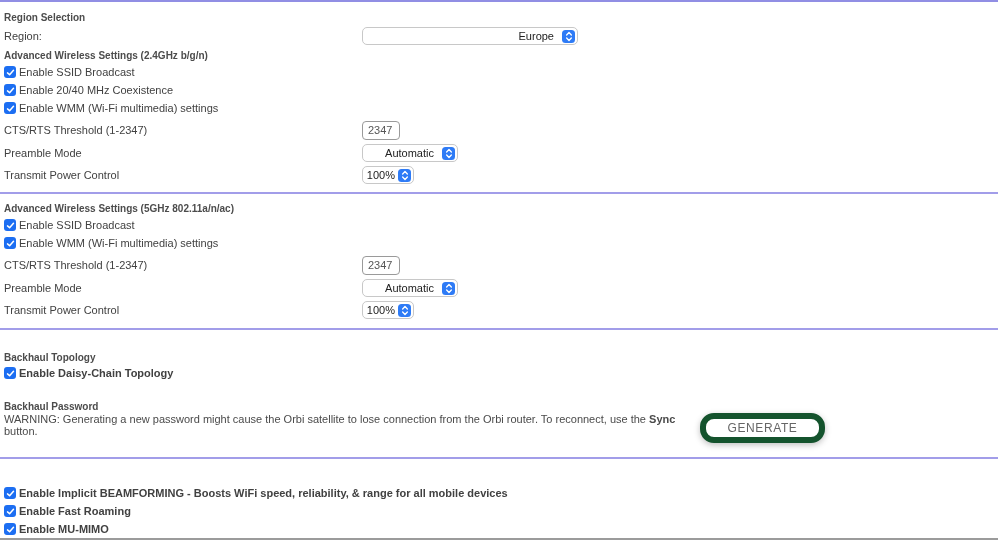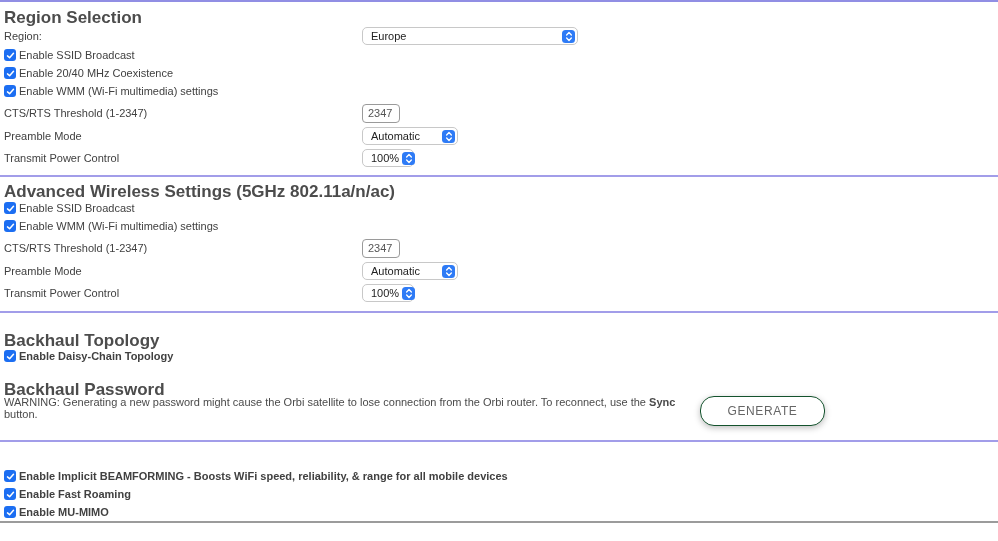--- a/index.html
+++ b/index.html
@@ -9,40 +9,40 @@
     background: #ffffff;
     font-family: "Liberation Sans", sans-serif;
     font-size: 11px; color: #414141;
   }
   .top-border { height: 2px; background: #918ee4; }
   .divider { height: 2px; background: #a29de9; }
   .bottom-border { height: 2px; background: #9b9b9b; }
   .content { padding-left: 4px; }
 
   h3 {
-    margin: 0; font-size: 17px; font-weight: bold; color: #4c4c4c;
+    margin: 0; font-size: 10px; font-weight: bold; color: #4c4c4c;
     line-height: 13px;
   }
 
   .row { display: flex; align-items: center; height: 18px; }
   .field-row { height: 22px; }
   .row .label { flex: 0 0 358px; color: #414141; }
 
   .cb-row { display: flex; align-items: center; height: 18px; }
   .checkbox {
     width: 12px; height: 12px; flex: 0 0 12px;
     background: #1c6ef2; border-radius: 3px;
     display: inline-flex; align-items: center; justify-content: center;
     margin-right: 3px; cursor: pointer;
   }
   .cb-label { color: #414141; }
   .cb-label.bold { font-weight: bold; }
 
   .select {
-    display: inline-flex; align-items: center; justify-content: space-between;
+    display: inline-flex; align-items: center; justify-content: flex-end;
     height: 18px; background: #fff;
     border: 1px solid #c8c8c8; border-radius: 5px;
     padding: 0 2px 0 8px; cursor: default;
   }
   .select-value { color: #222; }
   .stepper {
     width: 13px; height: 13px; flex: 0 0 13px;
     background: #2e7bf6; border-radius: 3.5px;
     display: inline-flex; align-items: center; justify-content: center;
     margin-left: 8px;
@@ -55,21 +55,21 @@
     padding: 0 0 0 5px; background: #fff;
   }
 
   .desc { margin: 0; color: #4a4a4a; line-height: 14px; }
 
   .warning-row { display: flex; align-items: flex-start; height: 30px; }
   .warning-text { margin: 0; flex: 0 0 696px; color: #4a4a4a; }
 
   .generate-btn {
     width: 125px; height: 30px;
-    background: #ffffff; border: 1px solid #14532d; border-radius: 14px;
+    background: #ffffff; border: 6px solid #14532d; border-radius: 14px;
     box-shadow: 0 2px 6px rgba(0,0,0,0.25);
     color: #666; font-family: inherit; font-size: 12px; letter-spacing: 0.6px;
     cursor: pointer;
   }
 </style>
 </head>
 <body>
 
 <div>
   <div class="top-border"></div>
@@ -82,20 +82,21 @@
         <span class="select-value">Europe</span>
         <span class="stepper">
           <svg width="8" height="11" viewBox="0 0 10 14">
               <path d="M2 5 L5 2 L8 5" fill="none" stroke="#fff" stroke-width="1.7" stroke-linecap="round" stroke-linejoin="round"></path>
               <path d="M2 9 L5 12 L8 9" fill="none" stroke="#fff" stroke-width="1.7" stroke-linecap="round" stroke-linejoin="round"></path>
             </svg>
         </span>
       </span>
     </div>
 
+    <h3 style="margin-top:4px">Advanced Wireless Settings (2.4GHz b/g/n)</h3>
     <div class="cb-row" style="margin-top:1px">
       <span class="checkbox">
           <svg width="9" height="9" viewBox="0 0 12 12">
             <path d="M2 6.5 L4.8 9 L10 3" fill="none" stroke="#fff" stroke-width="2" stroke-linecap="round" stroke-linejoin="round"></path>
           </svg>
         </span>
       <span class="cb-label">Enable SSID Broadcast</span>
     </div>
     <div class="cb-row">
       <span class="checkbox">

